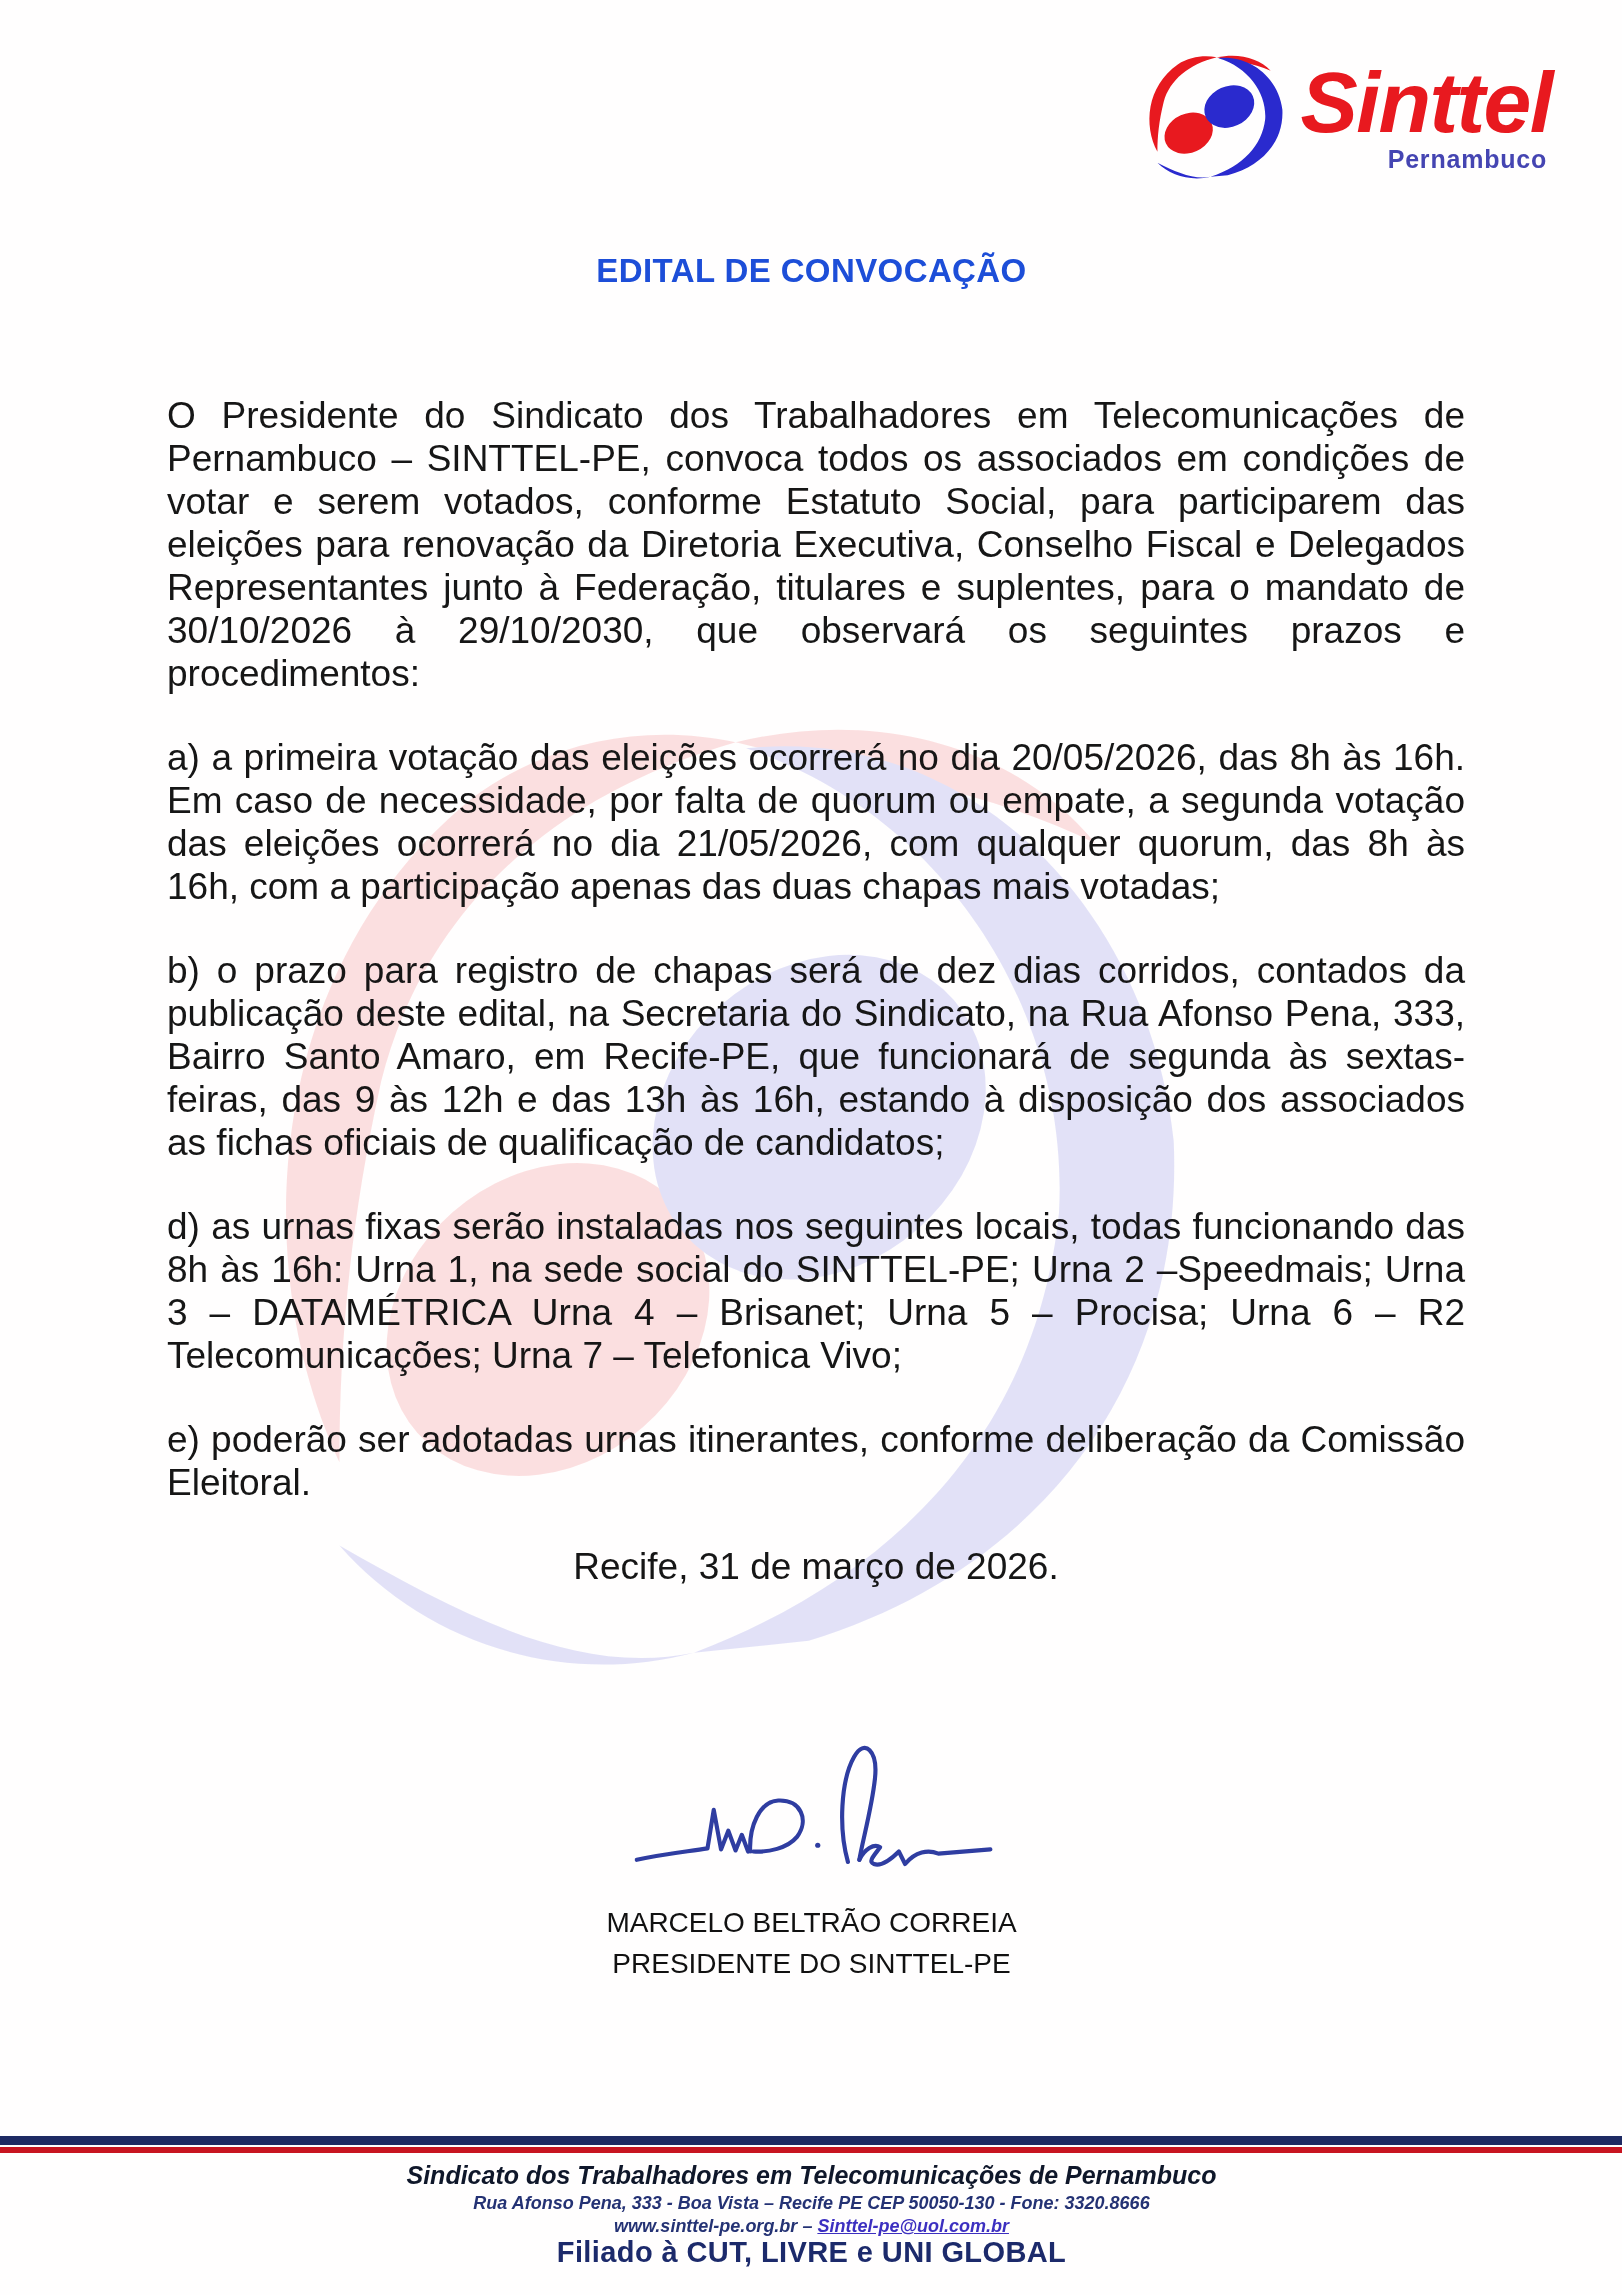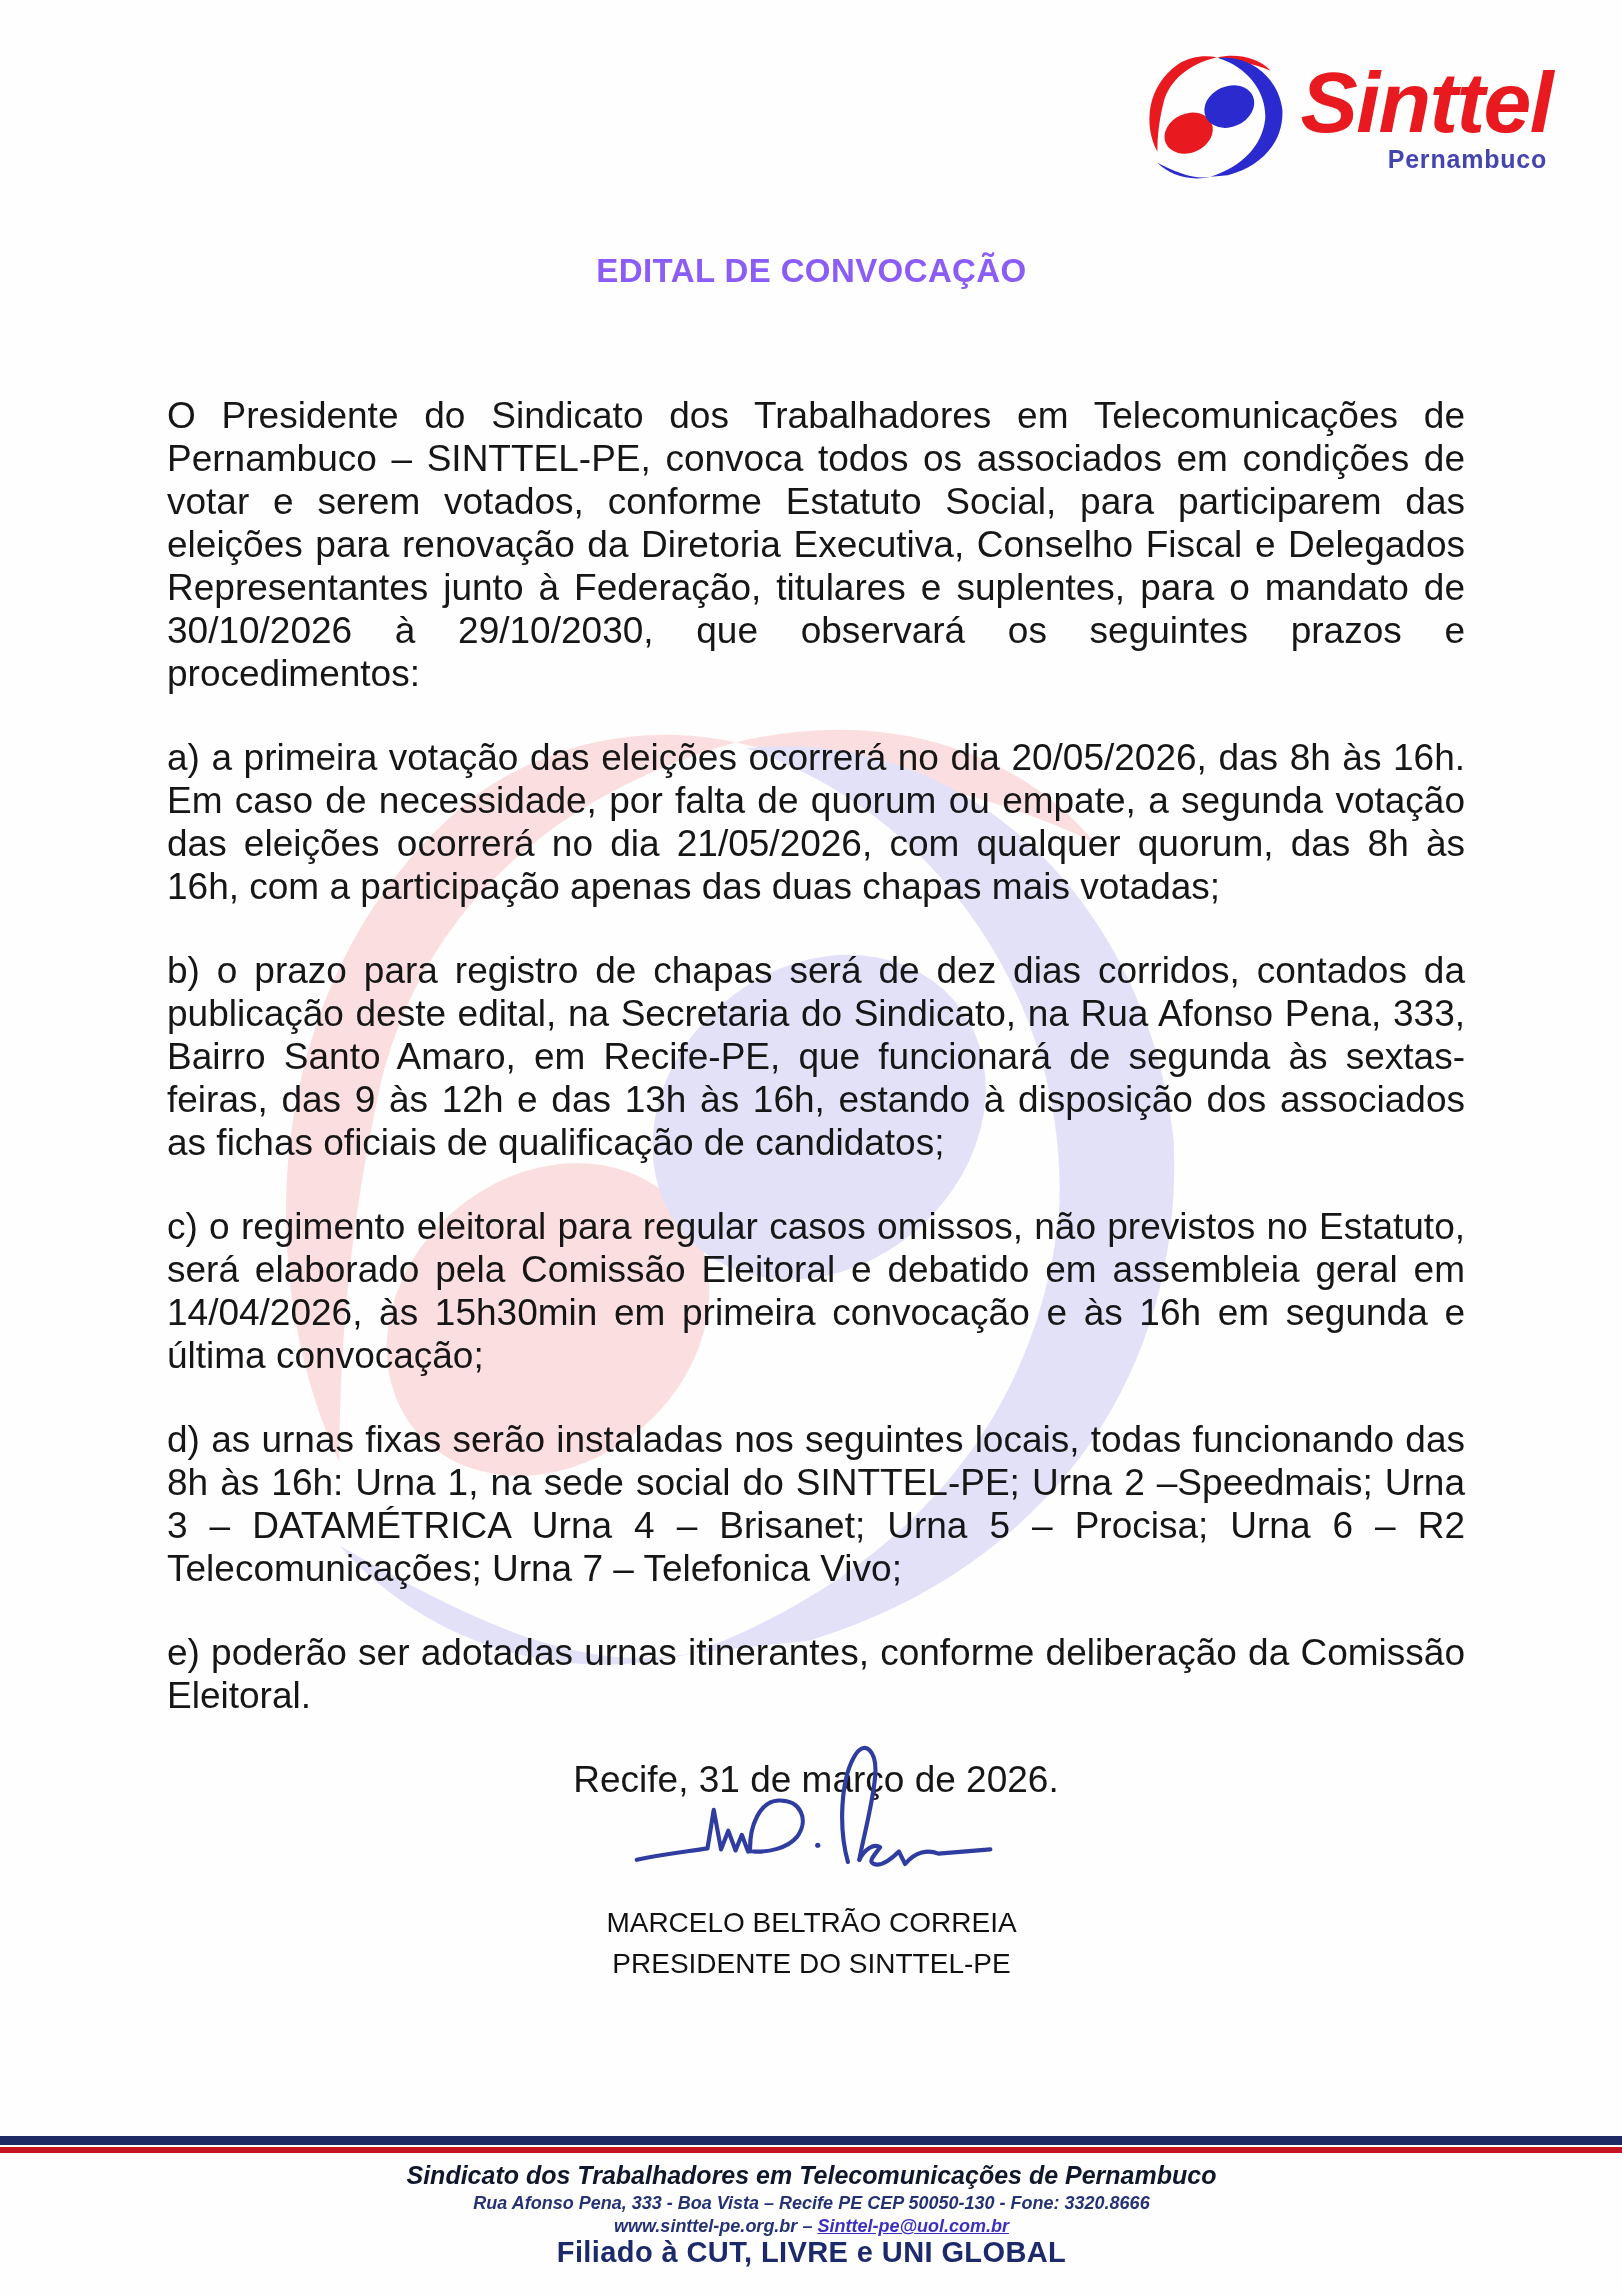--- a/index.html
+++ b/index.html
@@ -11,21 +11,21 @@
 
   
   .logo{position:absolute;top:47px;right:71px;display:flex;align-items:center;gap:2px;text-align:center;}
   .logo-emblem{width:164px;height:141px;}
   .logo-text{display:flex;flex-direction:column;align-items:flex-end;}
   .brand{font-size:86px;line-height:81px;font-weight:bold;font-style:italic;color:#e8191f;letter-spacing:-1.6px;}
   .region{font-size:25px;font-weight:bold;color:#4545b2;margin-top:2px;margin-right:4.9px;letter-spacing:0.8px;}
 
   
   .title{position:absolute;top:252px;left:0;width:100%;text-align:center;
-         font-size:33px;font-weight:bold;color:#8b5cf6;letter-spacing:0.4px;}
+         font-size:33px;font-weight:bold;color:#1d4ed8;letter-spacing:0.4px;}
 
   
   .body{position:absolute;top:394px;left:167px;width:1298px;font-size:37px;line-height:43px;text-align:justify;}
   .body p{margin:0 0 41px 0;}
   .date-line{text-align:center;margin-top:3.2px !important;}
 
   
   .sign-area{position:absolute;top:1735px;left:0;width:100%;text-align:center;}
   .sign-svg{width:389px;height:156px;display:block;margin:0 auto 11.4px auto;}
   .sign-name,.sign-role{font-size:28px;line-height:41px;color:#111;}
@@ -87,21 +87,20 @@
       <span class="region">Pernambuco</span>
     </div>
   </div>
 
   <div class="title">EDITAL DE CONVOCAÇÃO</div>
 
   <div class="body">
     <p>O Presidente do Sindicato dos Trabalhadores em Telecomunicações de Pernambuco – SINTTEL-PE, convoca todos os associados em condições de votar e serem votados, conforme Estatuto Social, para participarem das eleições para renovação da Diretoria Executiva, Conselho Fiscal e Delegados Representantes junto à Federação, titulares e suplentes, para o mandato de 30/10/2026 à 29/10/2030, que observará os seguintes prazos e procedimentos:</p>
     <p>a) a primeira votação das eleições ocorrerá no dia 20/05/2026, das 8h às 16h. Em caso de necessidade, por falta de quorum ou empate, a segunda votação das eleições ocorrerá no dia 21/05/2026, com qualquer quorum, das 8h às 16h, com a participação apenas das duas chapas mais votadas;</p>
     <p>b) o prazo para registro de chapas será de dez dias corridos, contados da publicação deste edital, na Secretaria do Sindicato, na Rua Afonso Pena, 333, Bairro Santo Amaro, em Recife-PE, que funcionará de segunda às sextas-feiras, das 9 às 12h e das 13h às 16h, estando à disposição dos associados as fichas oficiais de qualificação de candidatos;</p>
-    <p>c) o regimento eleitoral para regular casos omissos, não previstos no Estatuto, será elaborado pela Comissão Eleitoral e debatido em assembleia geral em 14/04/2026, às 15h30min em primeira convocação e às 16h em segunda e última convocação;</p>
     <p>d) as urnas fixas serão instaladas nos seguintes locais, todas funcionando das 8h às 16h: Urna 1, na sede social do SINTTEL-PE; Urna 2 –Speedmais; Urna 3 – DATAMÉTRICA Urna 4 – Brisanet; Urna 5 – Procisa; Urna 6 – R2 Telecomunicações; Urna 7 – Telefonica Vivo;</p>
     <p>e) poderão ser adotadas urnas itinerantes, conforme deliberação da Comissão Eleitoral.</p>
     <p class="date-line">Recife, 31 de março de 2026.</p>
   </div>
 
   <div class="sign-area">
     <svg class="sign-svg" viewBox="0 0 360 150">
         <use href="#scribble"></use>
       </svg>
     <div class="sign-name">MARCELO BELTRÃO CORREIA</div>

